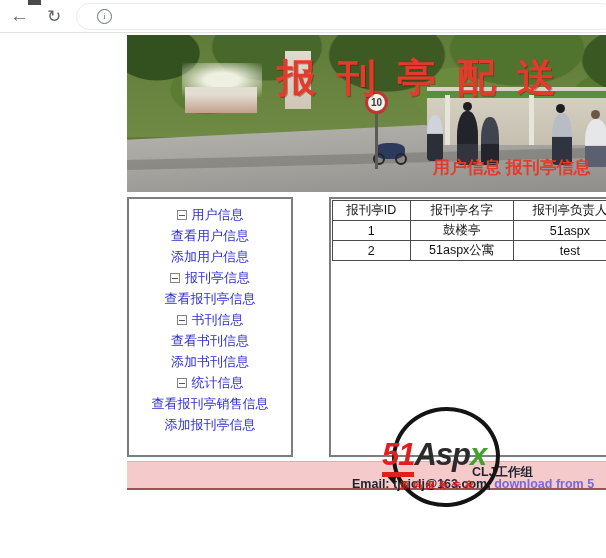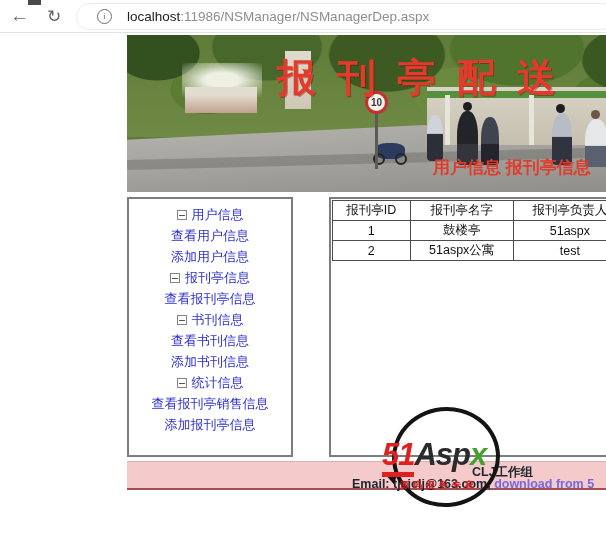--- a/index.html
+++ b/index.html
@@ -81,21 +81,20 @@
 </style>
 </head>
 <body>
 
 <div class="chrome">
   <div class="tab-remnant"></div>
   <span class="nav-ico back">←</span>
   <span class="nav-ico refresh">↻</span>
   <div class="omnibox">
     <span class="info-ico">i</span>
-    <span class="url"><span>localhost</span><span class="path">:11986/NSManager/NSManagerDep.aspx</span></span>
   </div>
 </div>
 
 <div class="page">
 
   <div class="banner">
     <div class="foliage"></div>
     <div class="skypatch"></div>
     <div class="building-pink"></div>
     <div class="tower"></div>

